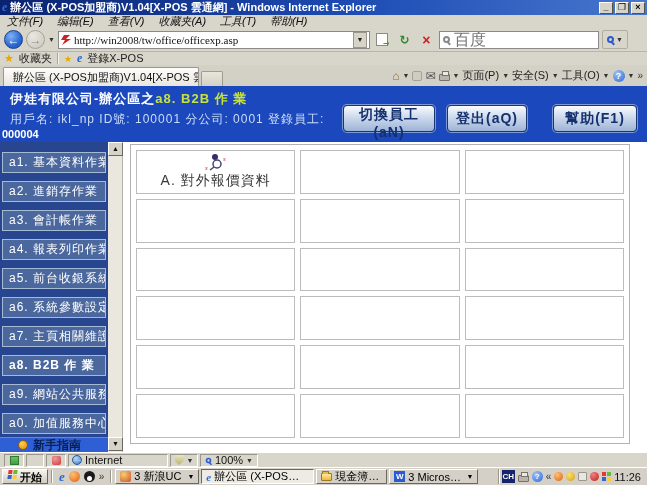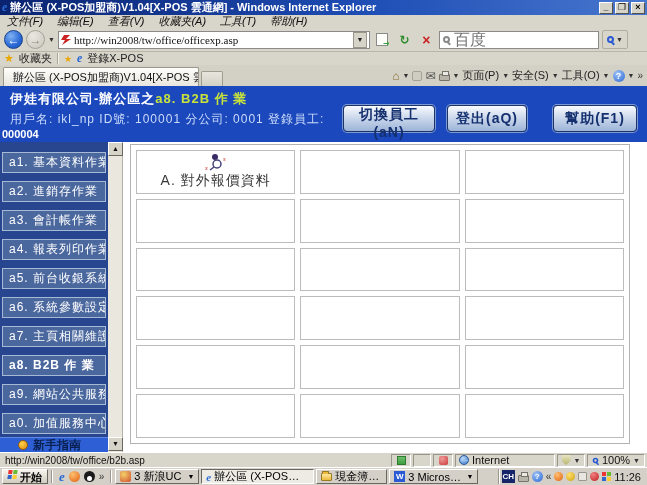--- a/index.html
+++ b/index.html
@@ -299,21 +299,20 @@
           <div class="cell"></div>
           <div class="cell"></div>
           <div class="cell"></div>
           <div class="cell"></div>
         </div>
       </div>
     </div>
   </div>
 
   <div class="statusbar">
-    <span class="sb-url">http://win2008/tw/office/b2b.asp</span>
     <span class="sb-cell" style="width:20px">
         <span class="ic-chart"></span>
       </span>
     <span class="sb-cell" style="width:18px"></span>
     <span class="sb-cell" style="width:20px">
         <span class="ic-shield"></span>
       </span>
     <span class="sb-cell" style="width:100px;justify-content:flex-start">
       <span class="globe"></span>
       <span>Internet</span>

